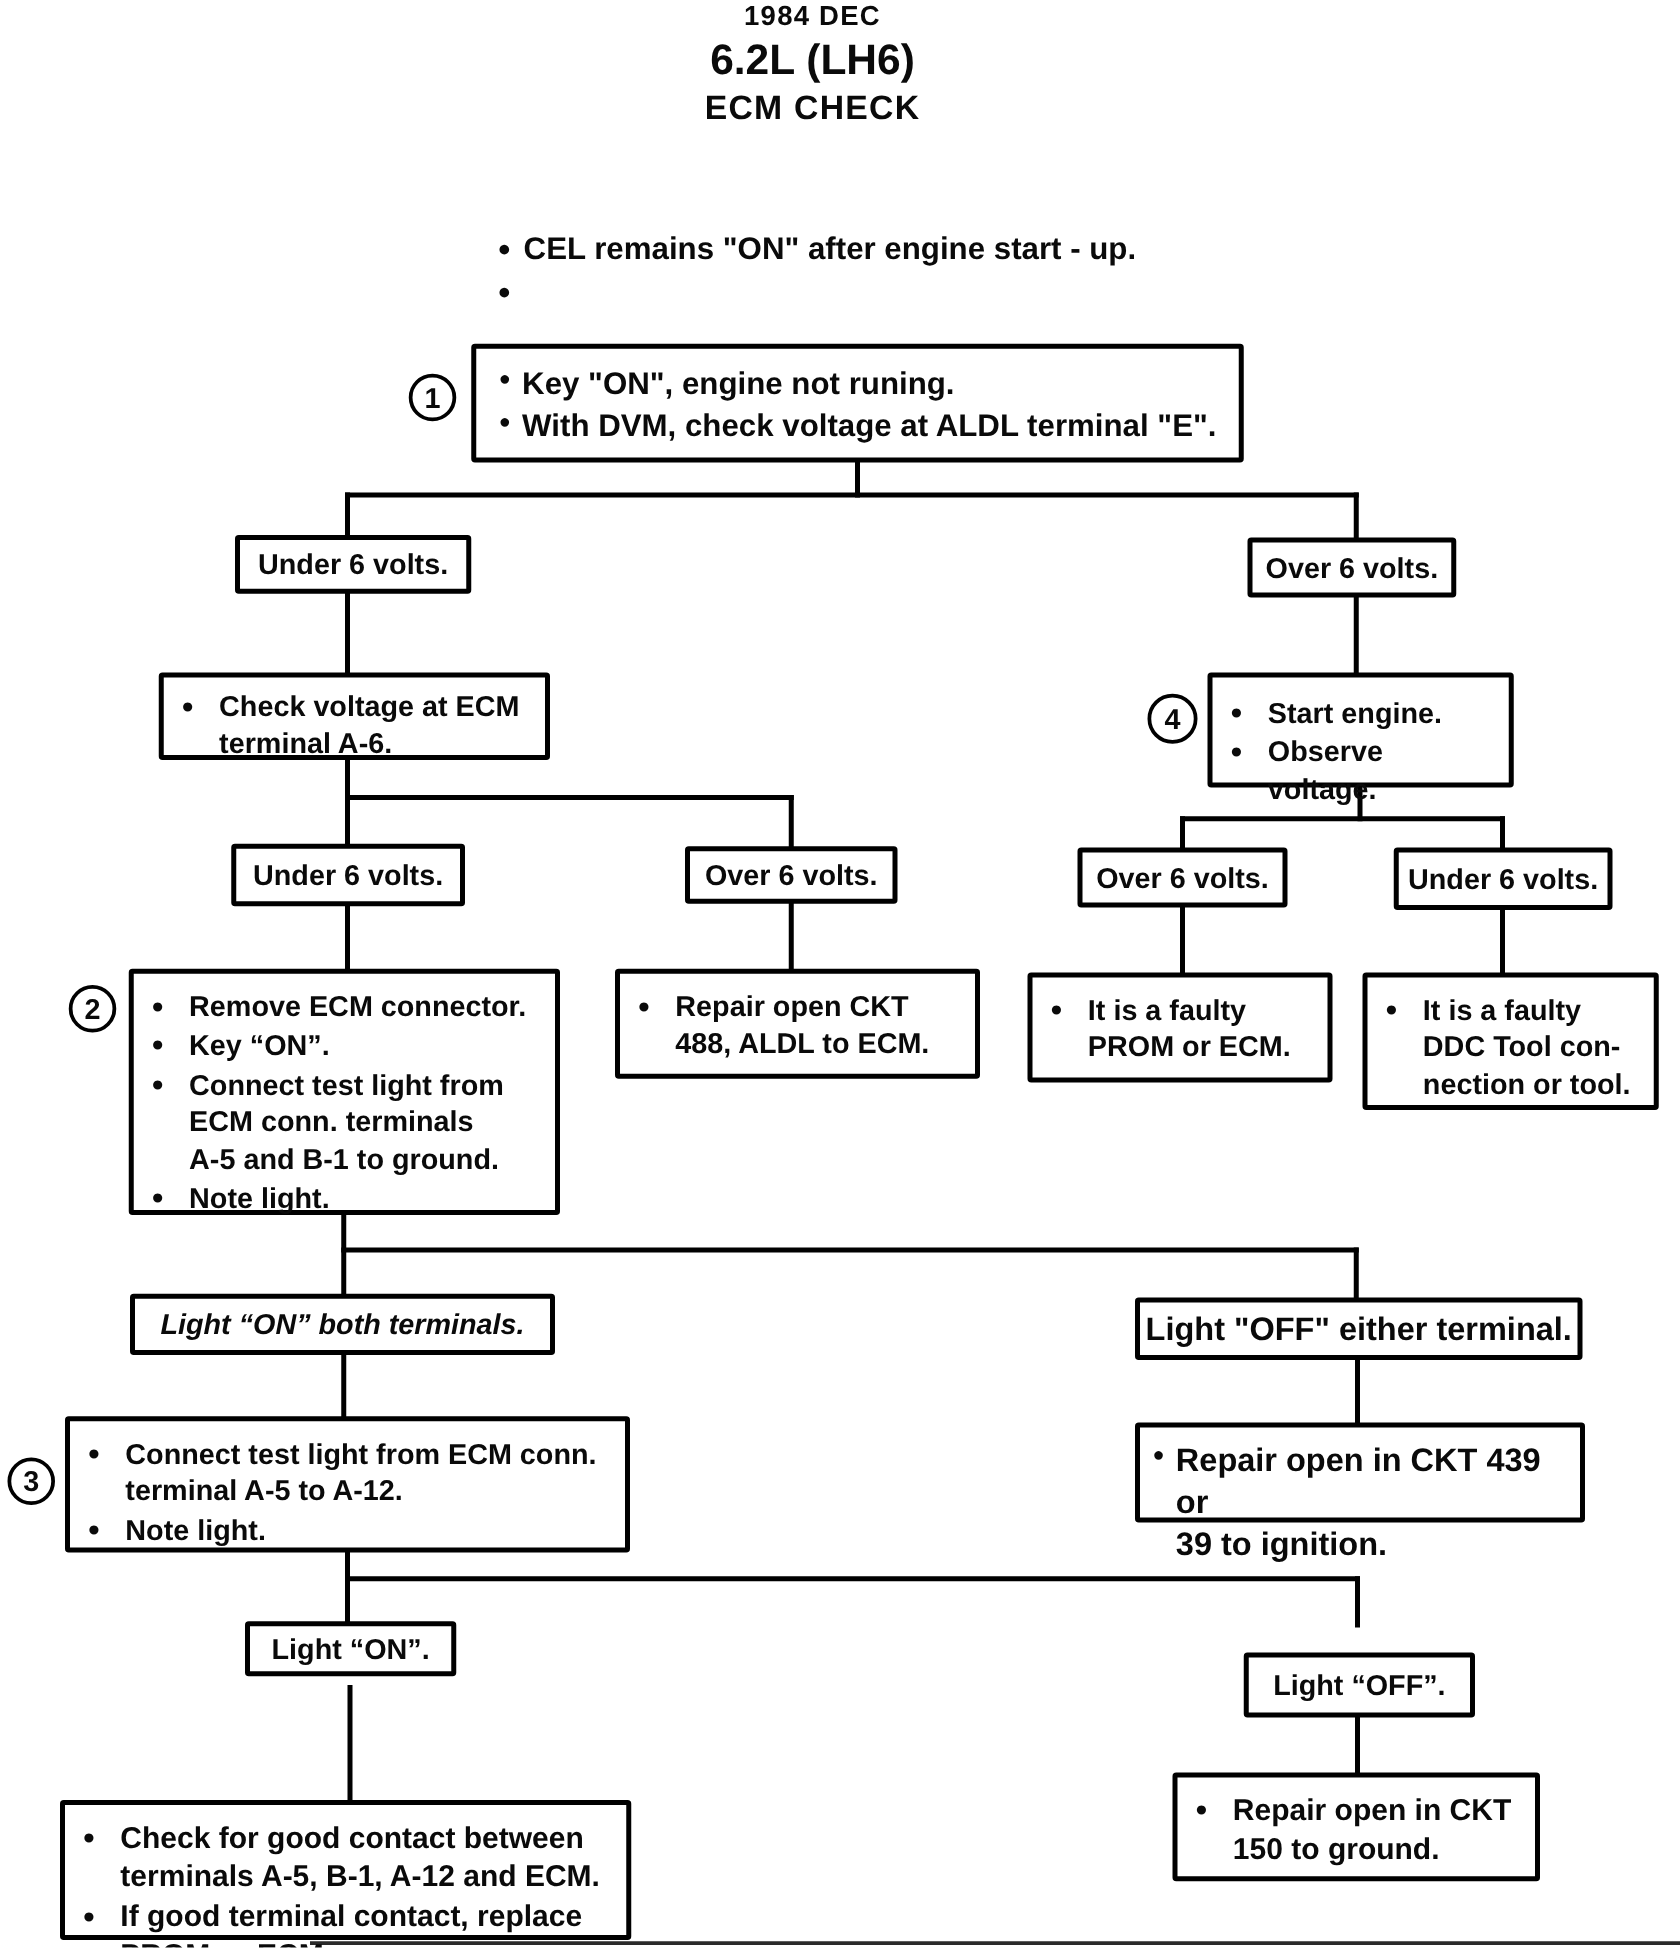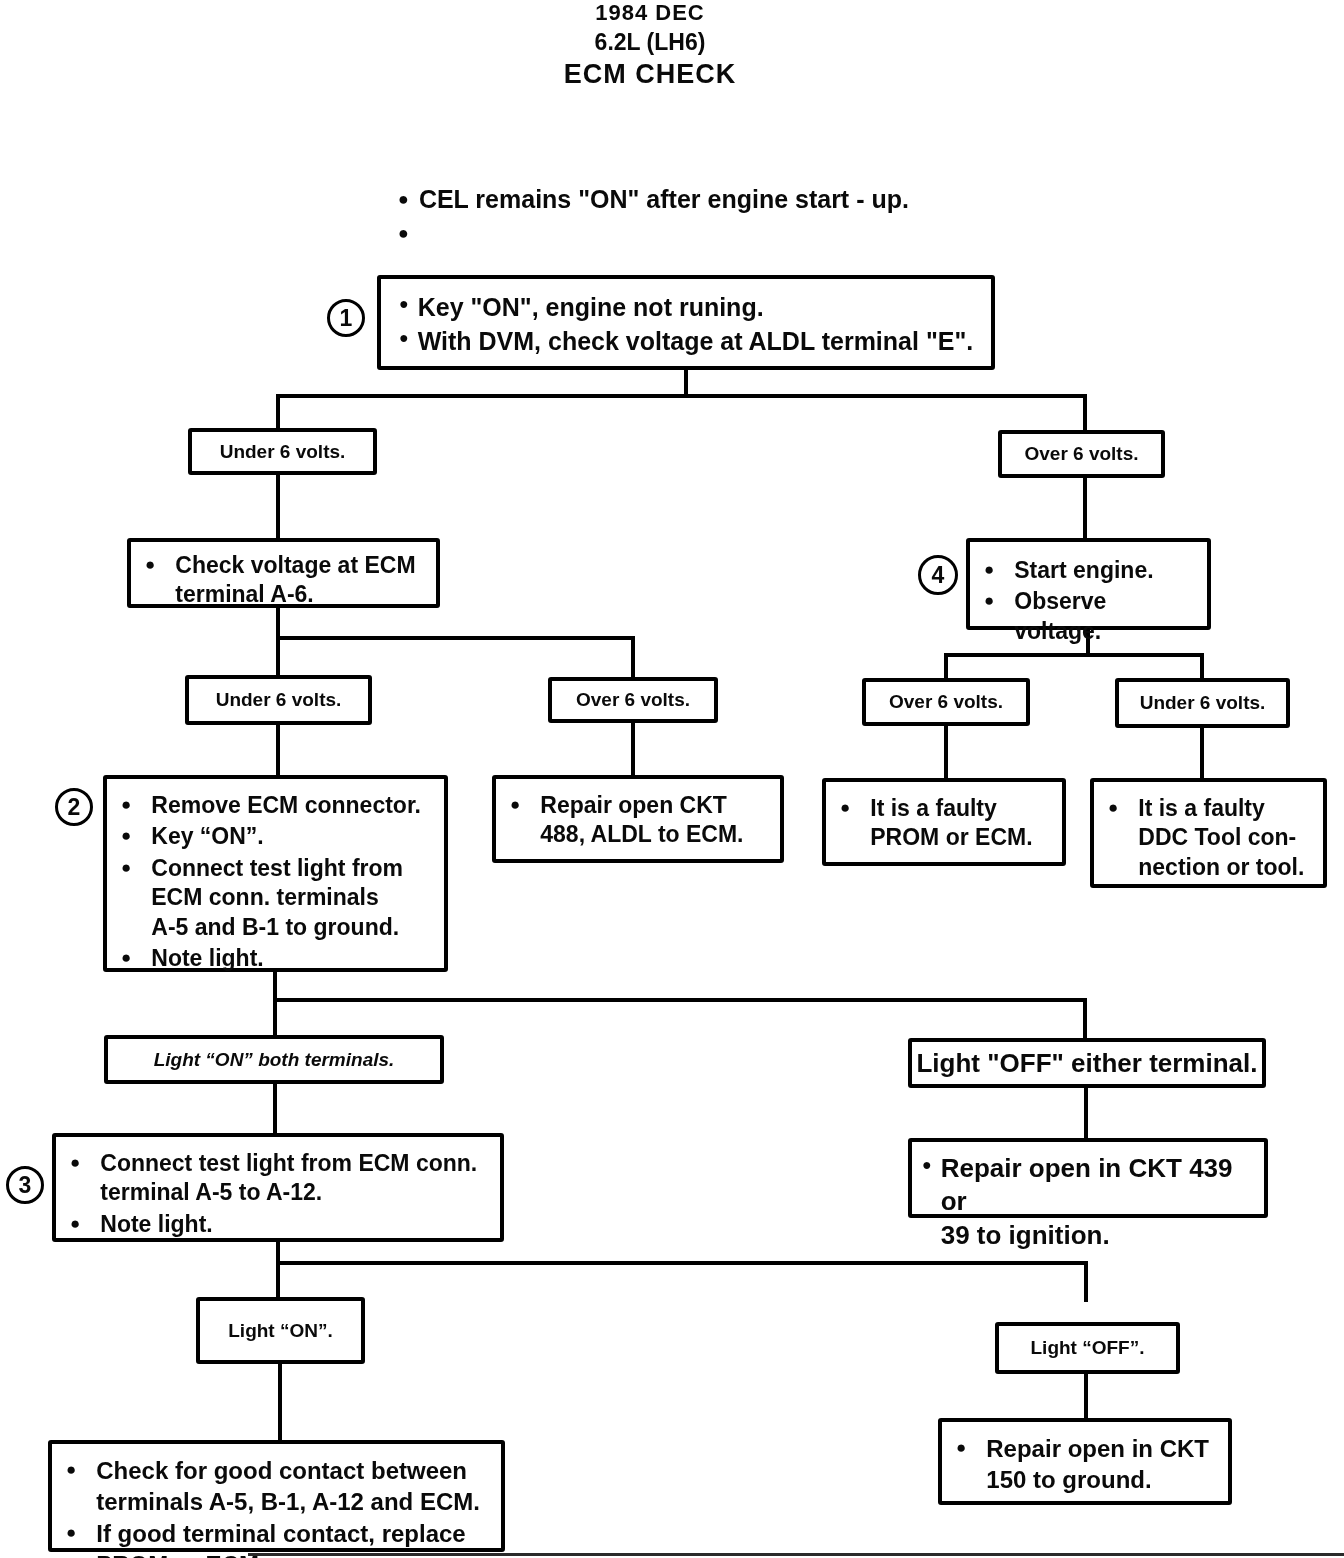--- a/index.html
+++ b/index.html
@@ -6,38 +6,38 @@
   body{
     width:1344px;height:1558px;position:relative;background:#ffffff;
     font-family:"Liberation Sans","DejaVu Sans",sans-serif;
     color:#0a0a0a;font-weight:700;
   }
   .canvas{position:absolute;left:0;top:0;width:1344px;height:1558px;}
 
   
   .title{position:absolute;left:420px;top:0;width:460px;text-align:center;line-height:1.15;}
   .title .t1{font-size:22px;letter-spacing:1px;}
-  .title .t2{font-size:23px;margin-top:4px;}
+  .title .t2{font-size:34px;margin-top:4px;}
   .title .t3{font-size:27px;margin-top:3px;letter-spacing:1px;}
 
   
   .intro{position:absolute;left:398px;top:184px;width:560px;}
   .brow{display:flex;align-items:flex-start;}
   .dot{font-size:17px;line-height:1.25;margin-right:14px;position:relative;top:3px;}
   .btxt{white-space:pre-line;}
   .intro .brow{margin-bottom:3px;}
   .intro .btxt{font-size:25px;line-height:1.22;}
   .intro .dot{font-size:18px;margin-right:10px;top:4px;}
 
   
   .node{
     position:absolute;border:4px solid #000;border-radius:3px;background:#fff;
     box-sizing:border-box;
   }
-  .label-box{display:flex;align-items:center;justify-content:center;font-size:19px;}
+  .label-box{display:flex;align-items:center;justify-content:center;font-size:23px;}
   .content-box{padding:10px 8px 8px 14px;font-size:23px;line-height:1.28;}
   .content-box .brow{margin-bottom:2px;}
   .tight .dot{margin-right:9px;font-size:16px;}
   .wide .dot{margin-right:20px;}
   .big{font-size:26px;}
 
   
   .line{position:absolute;background:#000;}
 
   
@@ -229,21 +229,21 @@
   </div>
 
   <div class="node content-box tight big" style="left:908px;top:1138px;width:360px;height:80px;padding-top:10px;padding-left:10px;">
     <div class="brow">
       <span class="dot">●</span>
       <span class="btxt">Repair open in CKT 439 or
 39 to ignition.</span>
     </div>
   </div>
 
-  <div class="node label-box" style="left:196px;top:1297px;width:169px;height:67px;">
+  <div class="node label-box" style="left:196px;top:1297px;width:169px;height:44px;">
     <span>Light “ON”.</span>
   </div>
   <div class="node label-box" style="left:995px;top:1300px;width:185px;height:52px;margin-top:22px;">
     <span>Light “OFF”.</span>
   </div>
 
   <div class="node content-box wide" style="left:48px;top:1440px;width:457px;height:112px;padding-top:12px;font-size:24px;">
     <div class="brow">
       <span class="dot">●</span>
       <span class="btxt">Check for good contact between

